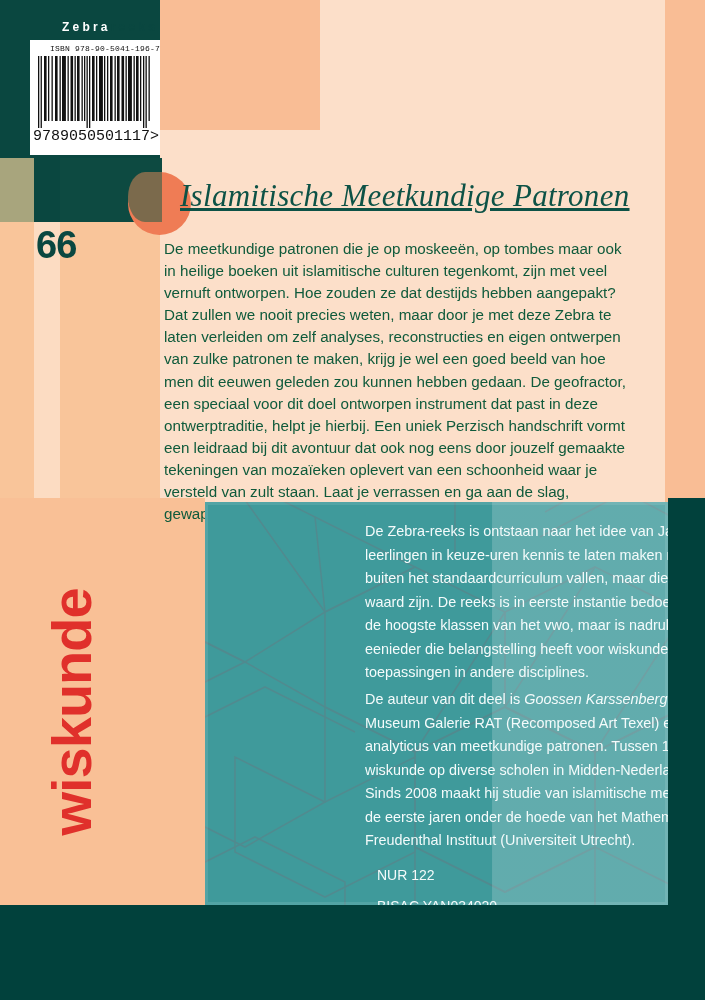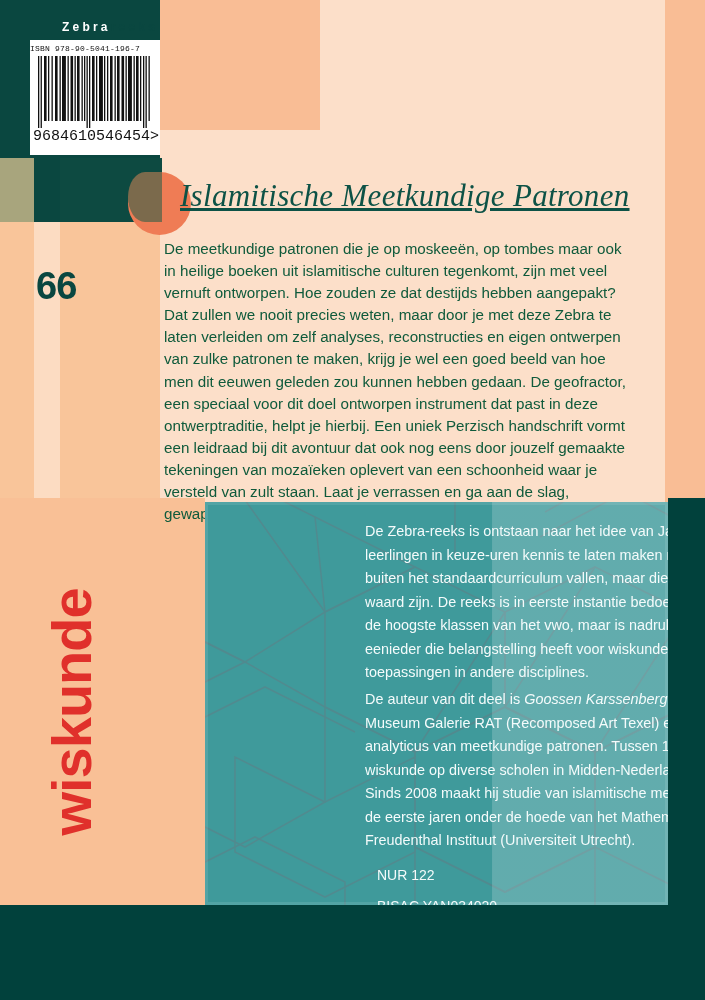--- a/index.html
+++ b/index.html
@@ -55,21 +55,21 @@
     pointer-events:none;
   }
 
   
   .barcode-box{
     position:absolute;left:30px;top:40px;width:130px;height:115px;
     background:#ffffff;
   }
   .barcode-isbn{
     position:absolute;left:0;top:4px;width:130px;
-    text-align:left;
+    text-align:right;
     font-family:"Liberation Mono", monospace;
     font-size:8px;letter-spacing:.2px;color:#111;
   }
   .barcode-bars{position:absolute;left:8px;top:16px;width:114px;height:72px;}
   .barcode-digits{
     position:absolute;left:3px;top:88px;width:124px;
     display:flex;justify-content:space-between;align-items:center;
     font-family:"Liberation Mono", monospace;
     font-size:15px;color:#111;font-weight:400;
   }
@@ -82,21 +82,20 @@
   }
   .series .a{color:#ffffff;margin-top:28px;}
   .series .b{color:#0a4740;}
 
   
   .issue{
     position:absolute;left:36px;top:224px;
     font-family:"Liberation Sans", sans-serif;
     font-size:38px;font-weight:bold;color:#0a4740;
     letter-spacing:-1px;
-    margin-top:41px;
   }
 
   
   .circle{
     position:absolute;left:128px;top:172px;width:63px;height:63px;
     border-radius:50%;background:#ef7c55;
   }
   .circle-overlap{
     position:absolute;left:128px;top:172px;width:34px;height:50px;
     background:#7b6a4c;
@@ -209,22 +208,22 @@
           <rect x="95.5" y="0" width="1.3" height="65"></rect>
         <rect x="98" y="0" width="2.6" height="65"></rect>
           <rect x="102" y="0" width="1.3" height="65"></rect>
         <rect x="105" y="0" width="1.3" height="72"></rect>
           <rect x="107.5" y="0" width="1.3" height="72"></rect>
         <rect x="110.5" y="0" width="1.3" height="65"></rect>
       </g>
     </svg>
     <div class="barcode-digits">
       <span>9</span>
-      <span>684610</span>
-      <span>546454</span>
+      <span>789050</span>
+      <span>501117</span>
       <span>&gt;</span>
     </div>
   </div>
 
   <div class="issue">66</div>
 
   <div class="circle"></div>
   <div class="circle-overlap"></div>
 
   <div class="title">Islamitische Meetkundige Patronen</div>

